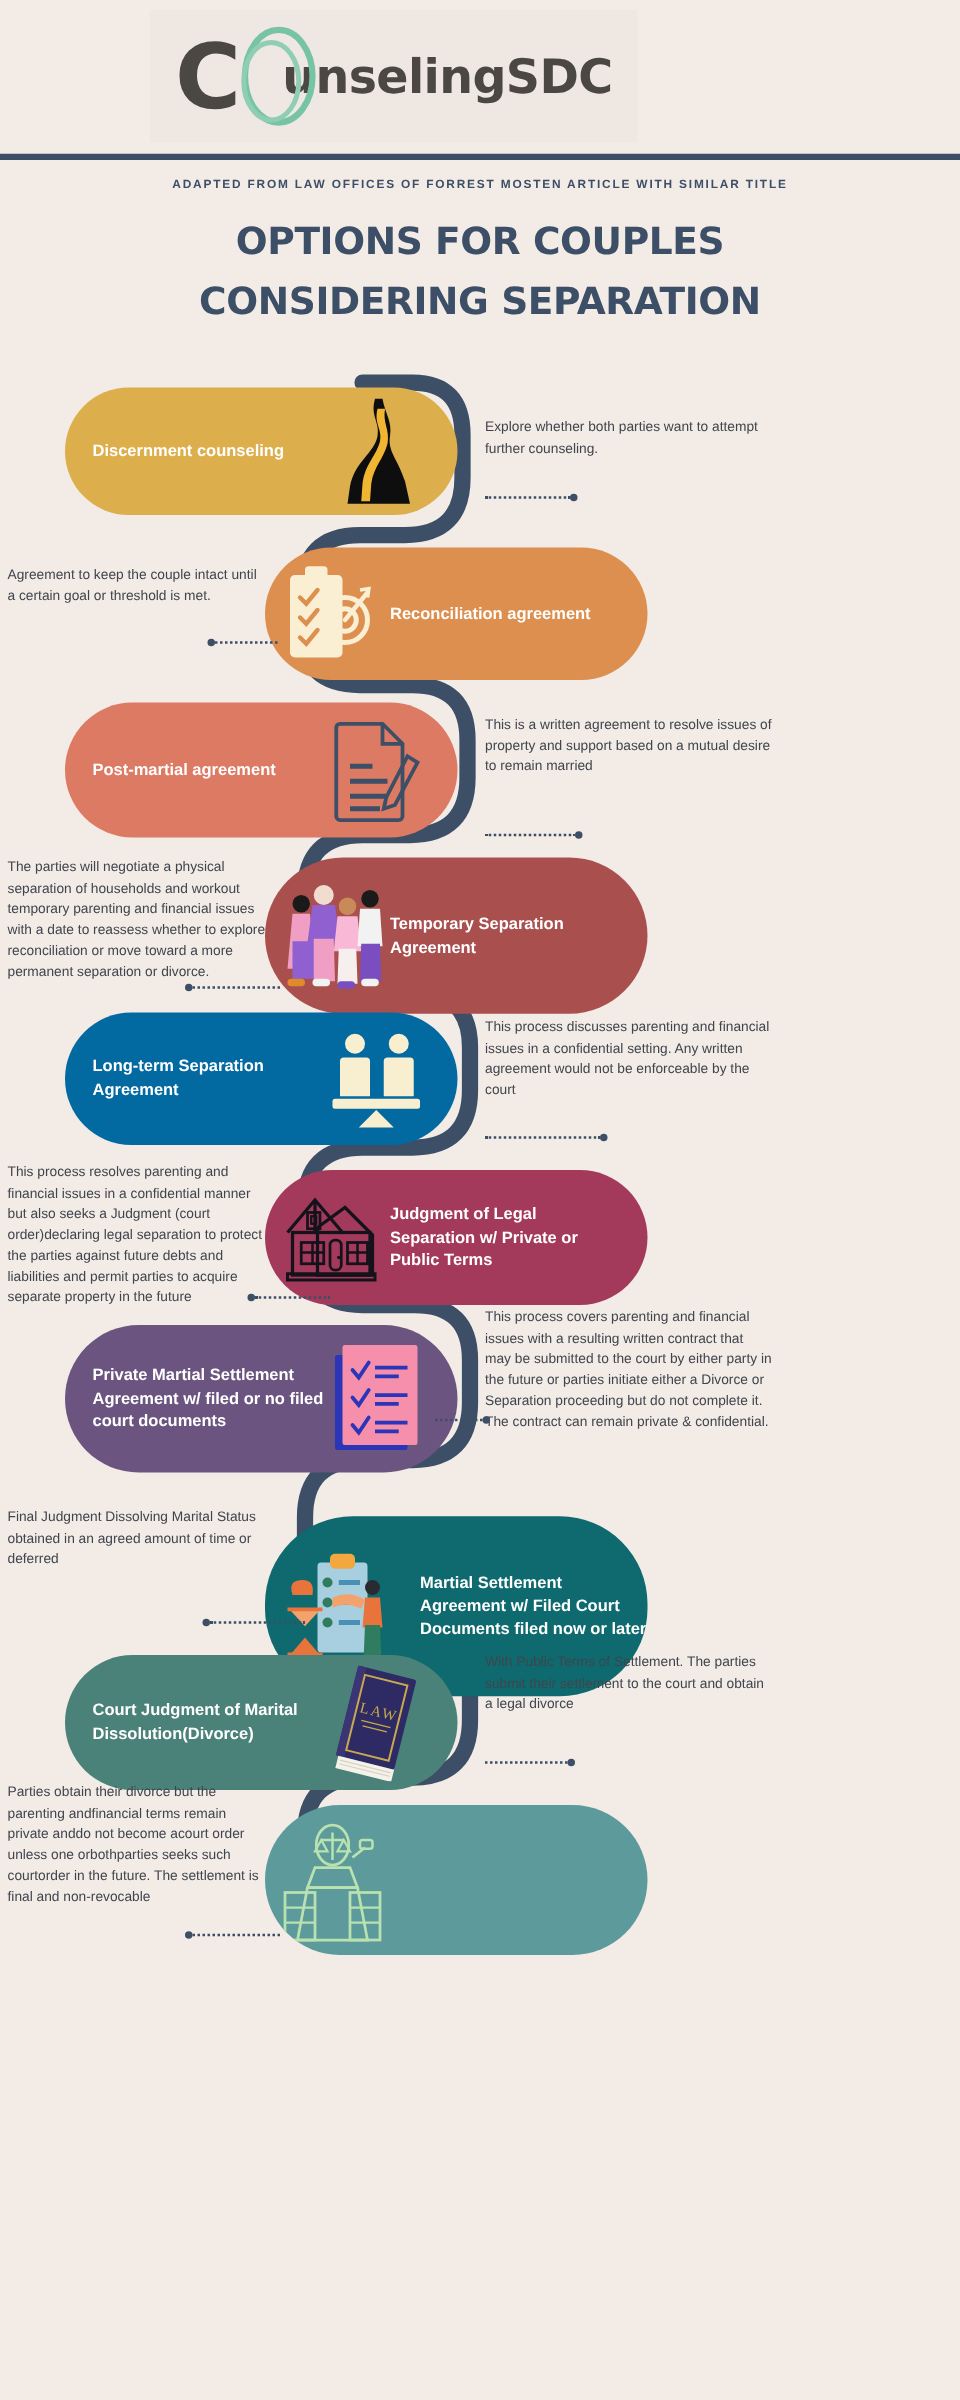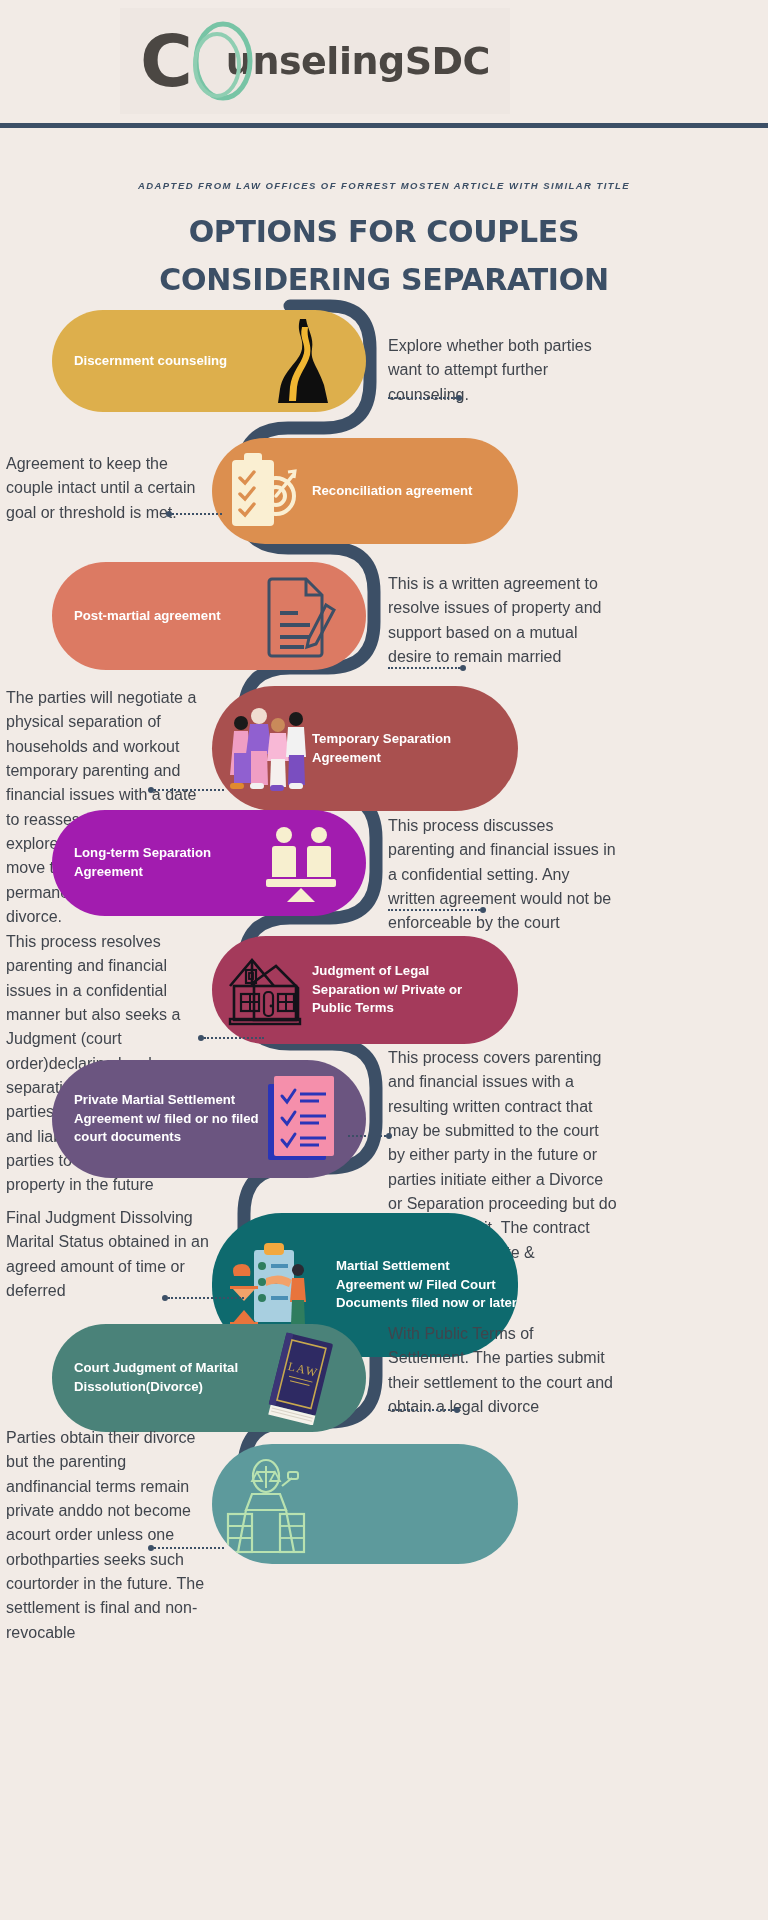--- a/index.html
+++ b/index.html
@@ -56,26 +56,24 @@
     color: #4b4743;
     letter-spacing: -0.5px;
     margin-left: 36px;
     font-family: "DejaVu Sans", sans-serif;
   }
 
   
   .title-block { padding-top: 14px; text-align: center; }
   .adapted {
     font-size: 9.5px;
-    font-style: italic;
     font-weight: bold;
     letter-spacing: 1.45px;
     color: #3c4f66;
     white-space: nowrap;
-    margin-top: 38px;
   }
   .main-title {
     margin-top: 17px;
     font-size: 30px;
     font-weight: bold;
     color: #3c4f66;
     line-height: 1.6;
     letter-spacing: -0.3px;
     font-family: "DejaVu Sans", sans-serif;
   }
@@ -124,21 +122,21 @@
     position: absolute;
     display: flex;
     align-items: center;
     justify-content: center;
   }
   .pill.left .pill-icon  { right: 26px; top: 50%; transform: translateY(-50%); }
   .pill.right .pill-icon { left: 14px;  top: 50%; transform: translateY(-50%); }
 
   .desc {
     position: absolute;
-    font-size: 16px;
+    font-size: 11px;
     line-height: 1.52;
     color: #40454d;
   }
   .desc.right-side { left: 388px; width: 230px; }
   .desc.left-side  { left: 6px;   width: 208px; }
 
   .leader {
     position: absolute;
     height: 7px;
     display: flex;
@@ -313,21 +311,21 @@
       <div class="pill-label">Temporary Separation Agreement</div>
     </div>
     <div class="desc left-side" style="top:400px;">The parties will negotiate a physical separation of households and workout temporary parenting and financial issues with a date to reassess whether to explore reconciliation or move toward a more permanent separation or divorce.</div>
     <div class="leader" style="left:148px; top:500px; width:76px;">
       <div class="knob"></div>
         <div class="dots"></div>
     </div>
   </div>
 
   <div class="row" style="top:0;">
-    <div class="pill left" style="top:524px; width:314px; height:106px; background:#a21caf;">
+    <div class="pill left" style="top:524px; width:314px; height:106px; background:#0369a1;">
       <div class="pill-label">Long-term Separation Agreement</div>
       <div class="pill-icon">
         <svg width="78" height="82" viewBox="0 0 78 82">
           <circle cx="22" cy="13" r="8" fill="#f7efcf"></circle>
           <path d="M13 24 h18 a3 3 0 0 1 3 3 v28 h-24 v-28 a3 3 0 0 1 3 -3 z" fill="#f7efcf"></path>
           <circle cx="57" cy="13" r="8" fill="#f7efcf"></circle>
           <path d="M48 24 h18 a3 3 0 0 1 3 3 v28 h-24 v-28 a3 3 0 0 1 3 -3 z" fill="#f7efcf"></path>
           <rect x="4" y="57" width="70" height="8" rx="2" fill="#f7efcf"></rect>
           <path d="M39 66 l14 14 h-28 z" fill="#f7efcf"></path>
         </svg>

